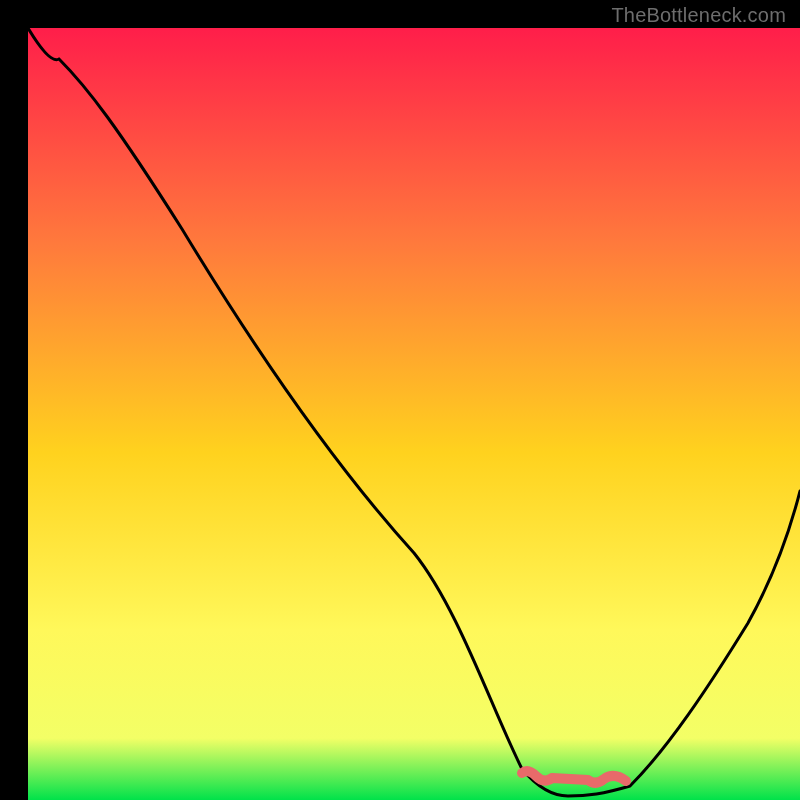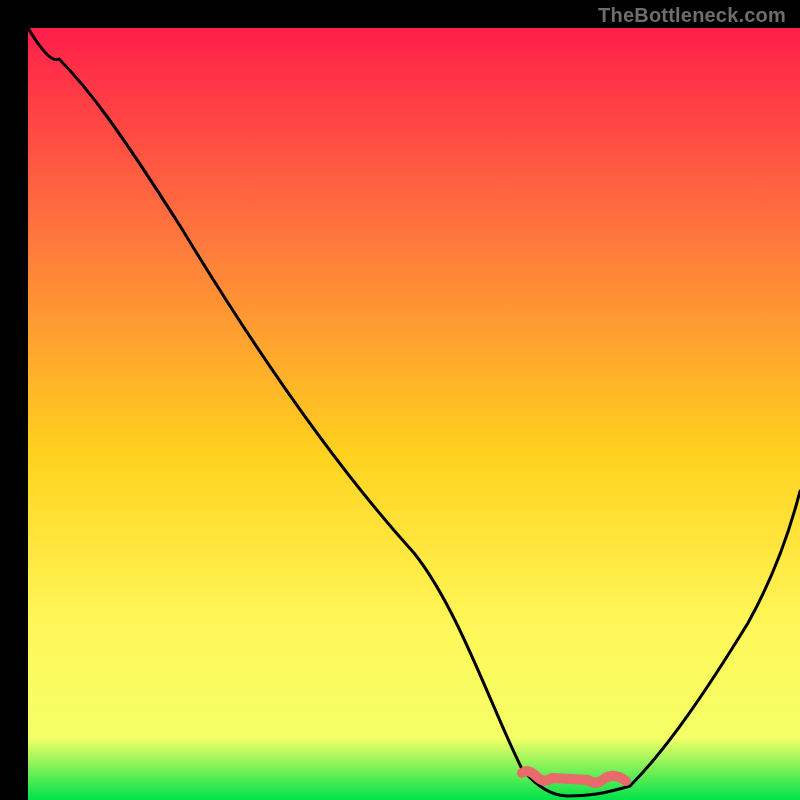--- a/index.html
+++ b/index.html
@@ -25,21 +25,21 @@
     top: 14px;
     width: 772px;
     height: 772px;
   }
   .watermark {
     position: absolute;
     top: 4px;
     right: 14px;
     color: #6d6d6d;
     font-size: 20px;
-    font-weight: 700;
+    font-weight: 400;
     letter-spacing: 0.2px;
   }
   svg { display: block; }
 </style>
 </head>
 <body>
 
 <div class="frame">
   <svg class="plot" viewBox="0 0 772 772" preserveAspectRatio="none">
     <defs>

